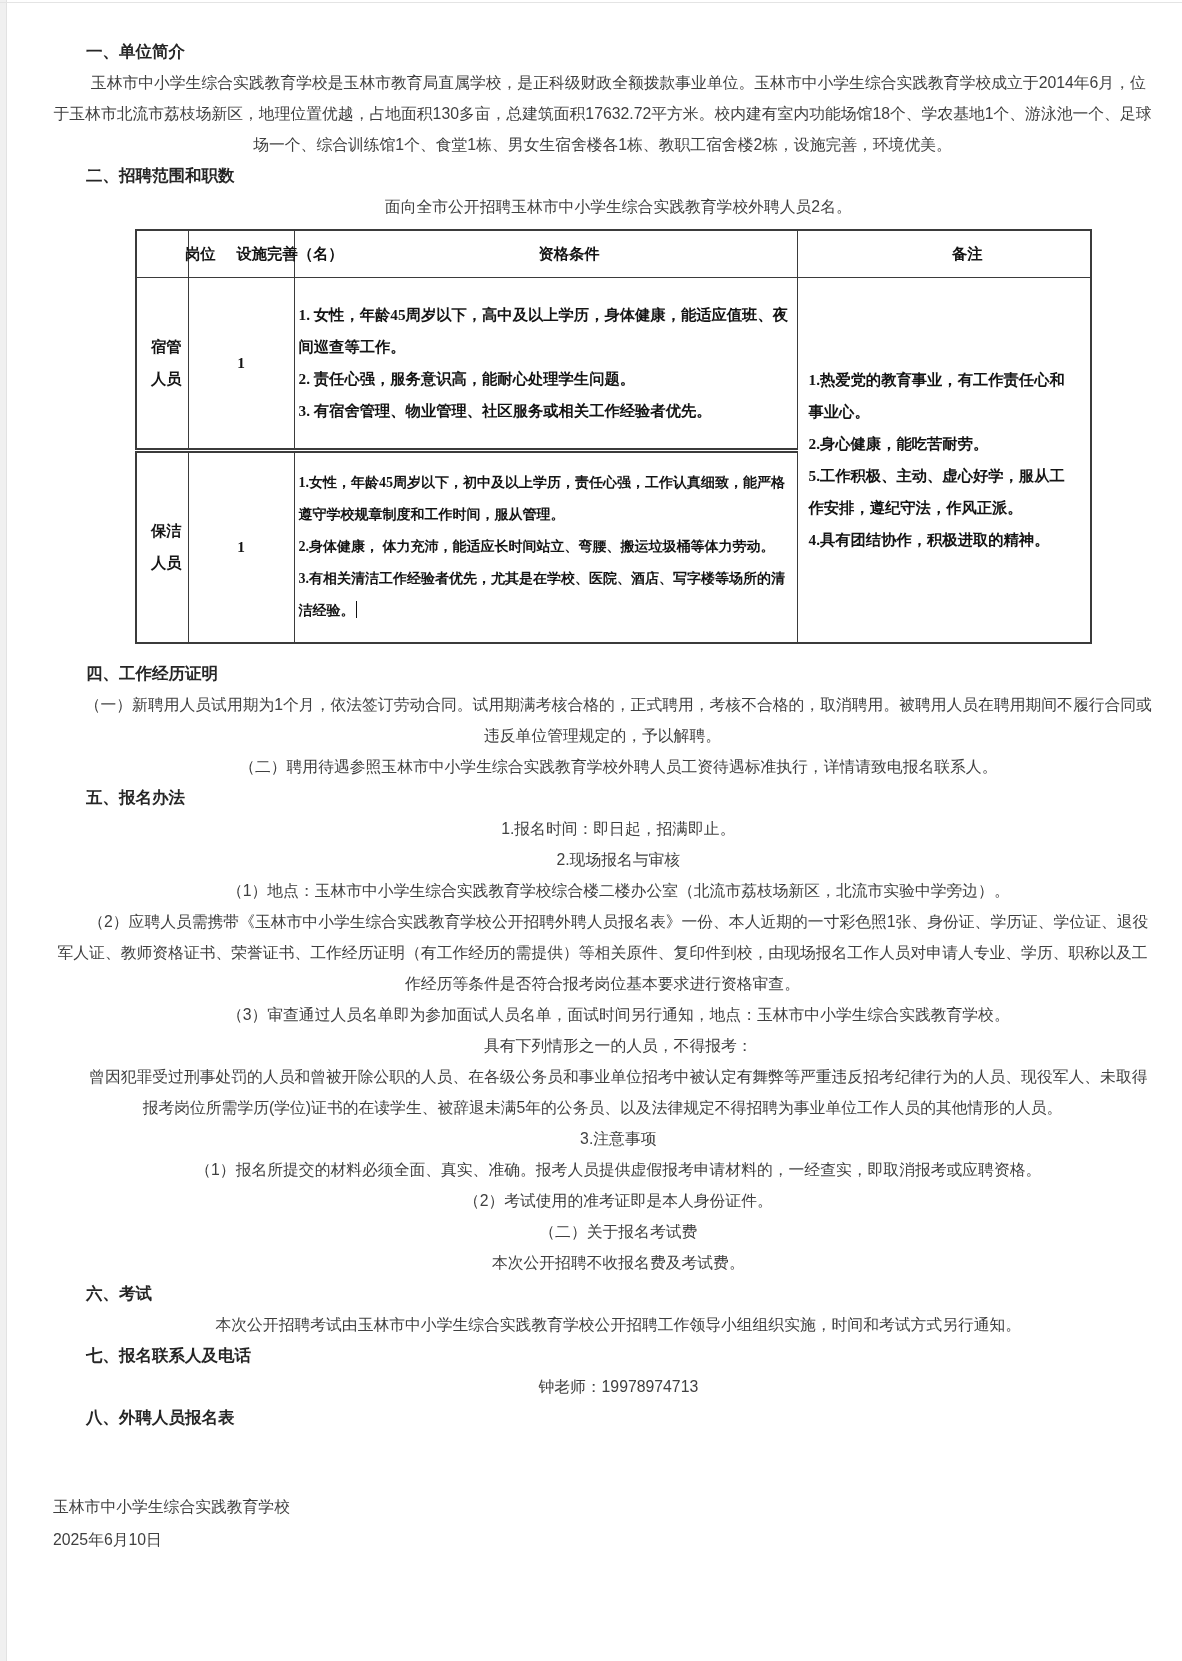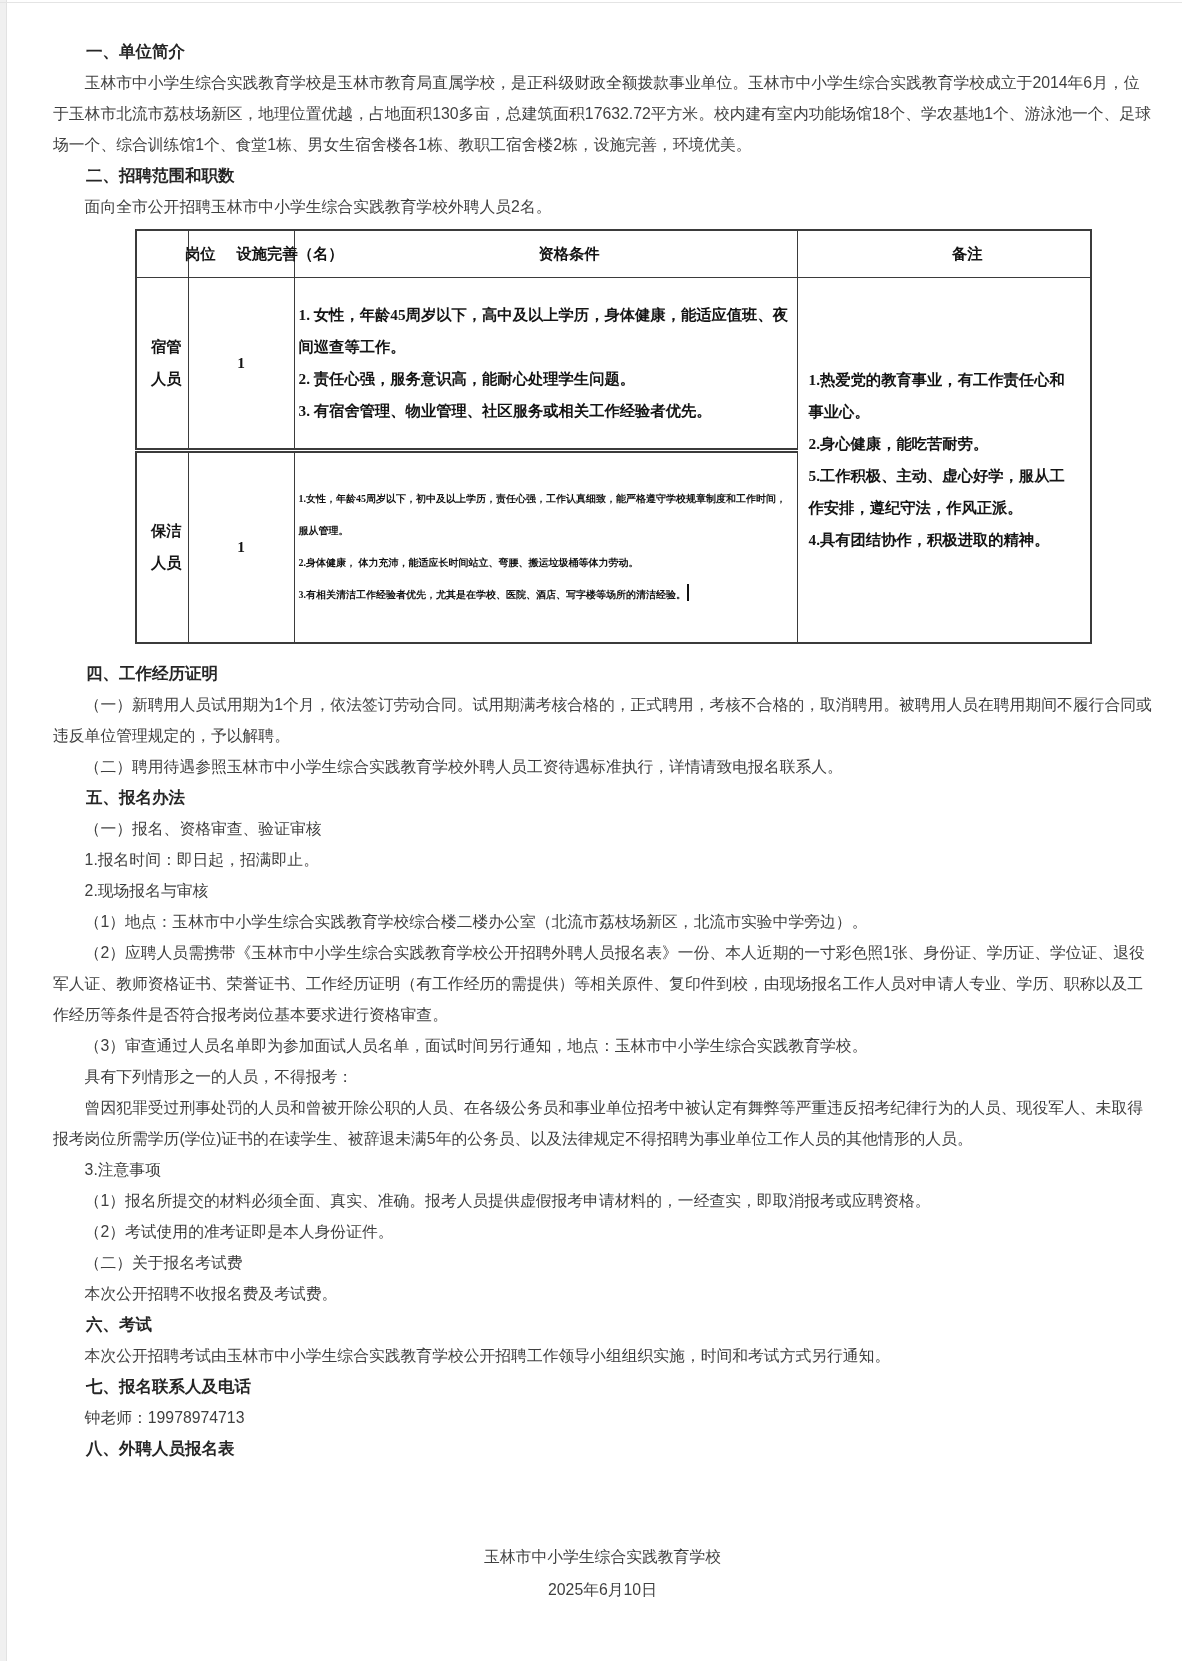--- a/index.html
+++ b/index.html
@@ -21,21 +21,21 @@
   }
   .content{
     position:absolute;left:0;top:0;width:1182px;
     box-sizing:border-box;
     padding:36px 30px 0 53px;
     font-size:15.8px;
     line-height:31px;
     color:#3f3f3f;
   }
   p{margin:0;}
-  .para{text-indent:2em;}
+  .para{text-indent:2em;text-align:center;}
   .h{
     font-size:16.5px;
     font-weight:bold;
     color:#262626;
     text-indent:2em;
     line-height:31px;
   }
   
   .tbl-wrap{margin:7px 0 14px 82px;}
   table.jobs{
@@ -63,31 +63,31 @@
   table.jobs{border:2px solid #3b3b3b;}
   col.c-post{width:52px;}
   col.c-count{width:106px;}
   col.c-req{width:503px;}
   col.c-note{width:294px;}
   tr.r1{height:173px;}
   tr.r2{height:193px;}
   td.post{text-align:right;padding:0 6px;}
   td.count{text-align:center;}
   td.req{padding:0 4px;}
-  td.req-sm{font-size:10px;margin-top:19px;}
+  td.req-sm{font-size:14px;margin-top:19px;}
   td.note{padding:0 11px;}
   tr.r2 td{border-top:5px double #3b3b3b;}
   .caret{
     display:inline-block;width:1.5px;height:17px;
     background:#111;vertical-align:-3px;margin-left:1px;
   }
   
   .signature{
-    margin-top:76px;
-    text-align:center;
+    margin-top:57px;
+    text-align:left;
     line-height:33px;
     color:#3f3f3f;
   }
 </style>
 </head>
 <body>
 
 <div class="edge-left"></div>
 <div class="edge-top"></div>
 
@@ -141,21 +141,20 @@
       </tr>
     </tbody>
       </table>
   </div>
 
   <p class="h">四、工作经历证明</p>
   <p class="para">（一）新聘用人员试用期为1个月，依法签订劳动合同。试用期满考核合格的，正式聘用，考核不合格的，取消聘用。被聘用人员在聘用期间不履行合同或违反单位管理规定的，予以解聘。</p>
   <p class="para">（二）聘用待遇参照玉林市中小学生综合实践教育学校外聘人员工资待遇标准执行，详情请致电报名联系人。</p>
 
   <p class="h">五、报名办法</p>
-  <p class="para">（一）报名、资格审查、验证审核</p>
   <p class="para">1.报名时间：即日起，招满即止。</p>
   <p class="para">2.现场报名与审核</p>
   <p class="para">（1）地点：玉林市中小学生综合实践教育学校综合楼二楼办公室（北流市荔枝场新区，北流市实验中学旁边）。</p>
   <p class="para">（2）应聘人员需携带《玉林市中小学生综合实践教育学校公开招聘外聘人员报名表》一份、本人近期的一寸彩色照1张、身份证、学历证、学位证、退役军人证、教师资格证书、荣誉证书、工作经历证明（有工作经历的需提供）等相关原件、复印件到校，由现场报名工作人员对申请人专业、学历、职称以及工作经历等条件是否符合报考岗位基本要求进行资格审查。</p>
   <p class="para">（3）审查通过人员名单即为参加面试人员名单，面试时间另行通知，地点：玉林市中小学生综合实践教育学校。</p>
   <p class="para">具有下列情形之一的人员，不得报考：</p>
   <p class="para">曾因犯罪受过刑事处罚的人员和曾被开除公职的人员、在各级公务员和事业单位招考中被认定有舞弊等严重违反招考纪律行为的人员、现役军人、未取得报考岗位所需学历(学位)证书的在读学生、被辞退未满5年的公务员、以及法律规定不得招聘为事业单位工作人员的其他情形的人员。</p>
   <p class="para">3.注意事项</p>
   <p class="para">（1）报名所提交的材料必须全面、真实、准确。报考人员提供虚假报考申请材料的，一经查实，即取消报考或应聘资格。</p>
   <p class="para">（2）考试使用的准考证即是本人身份证件。</p>

